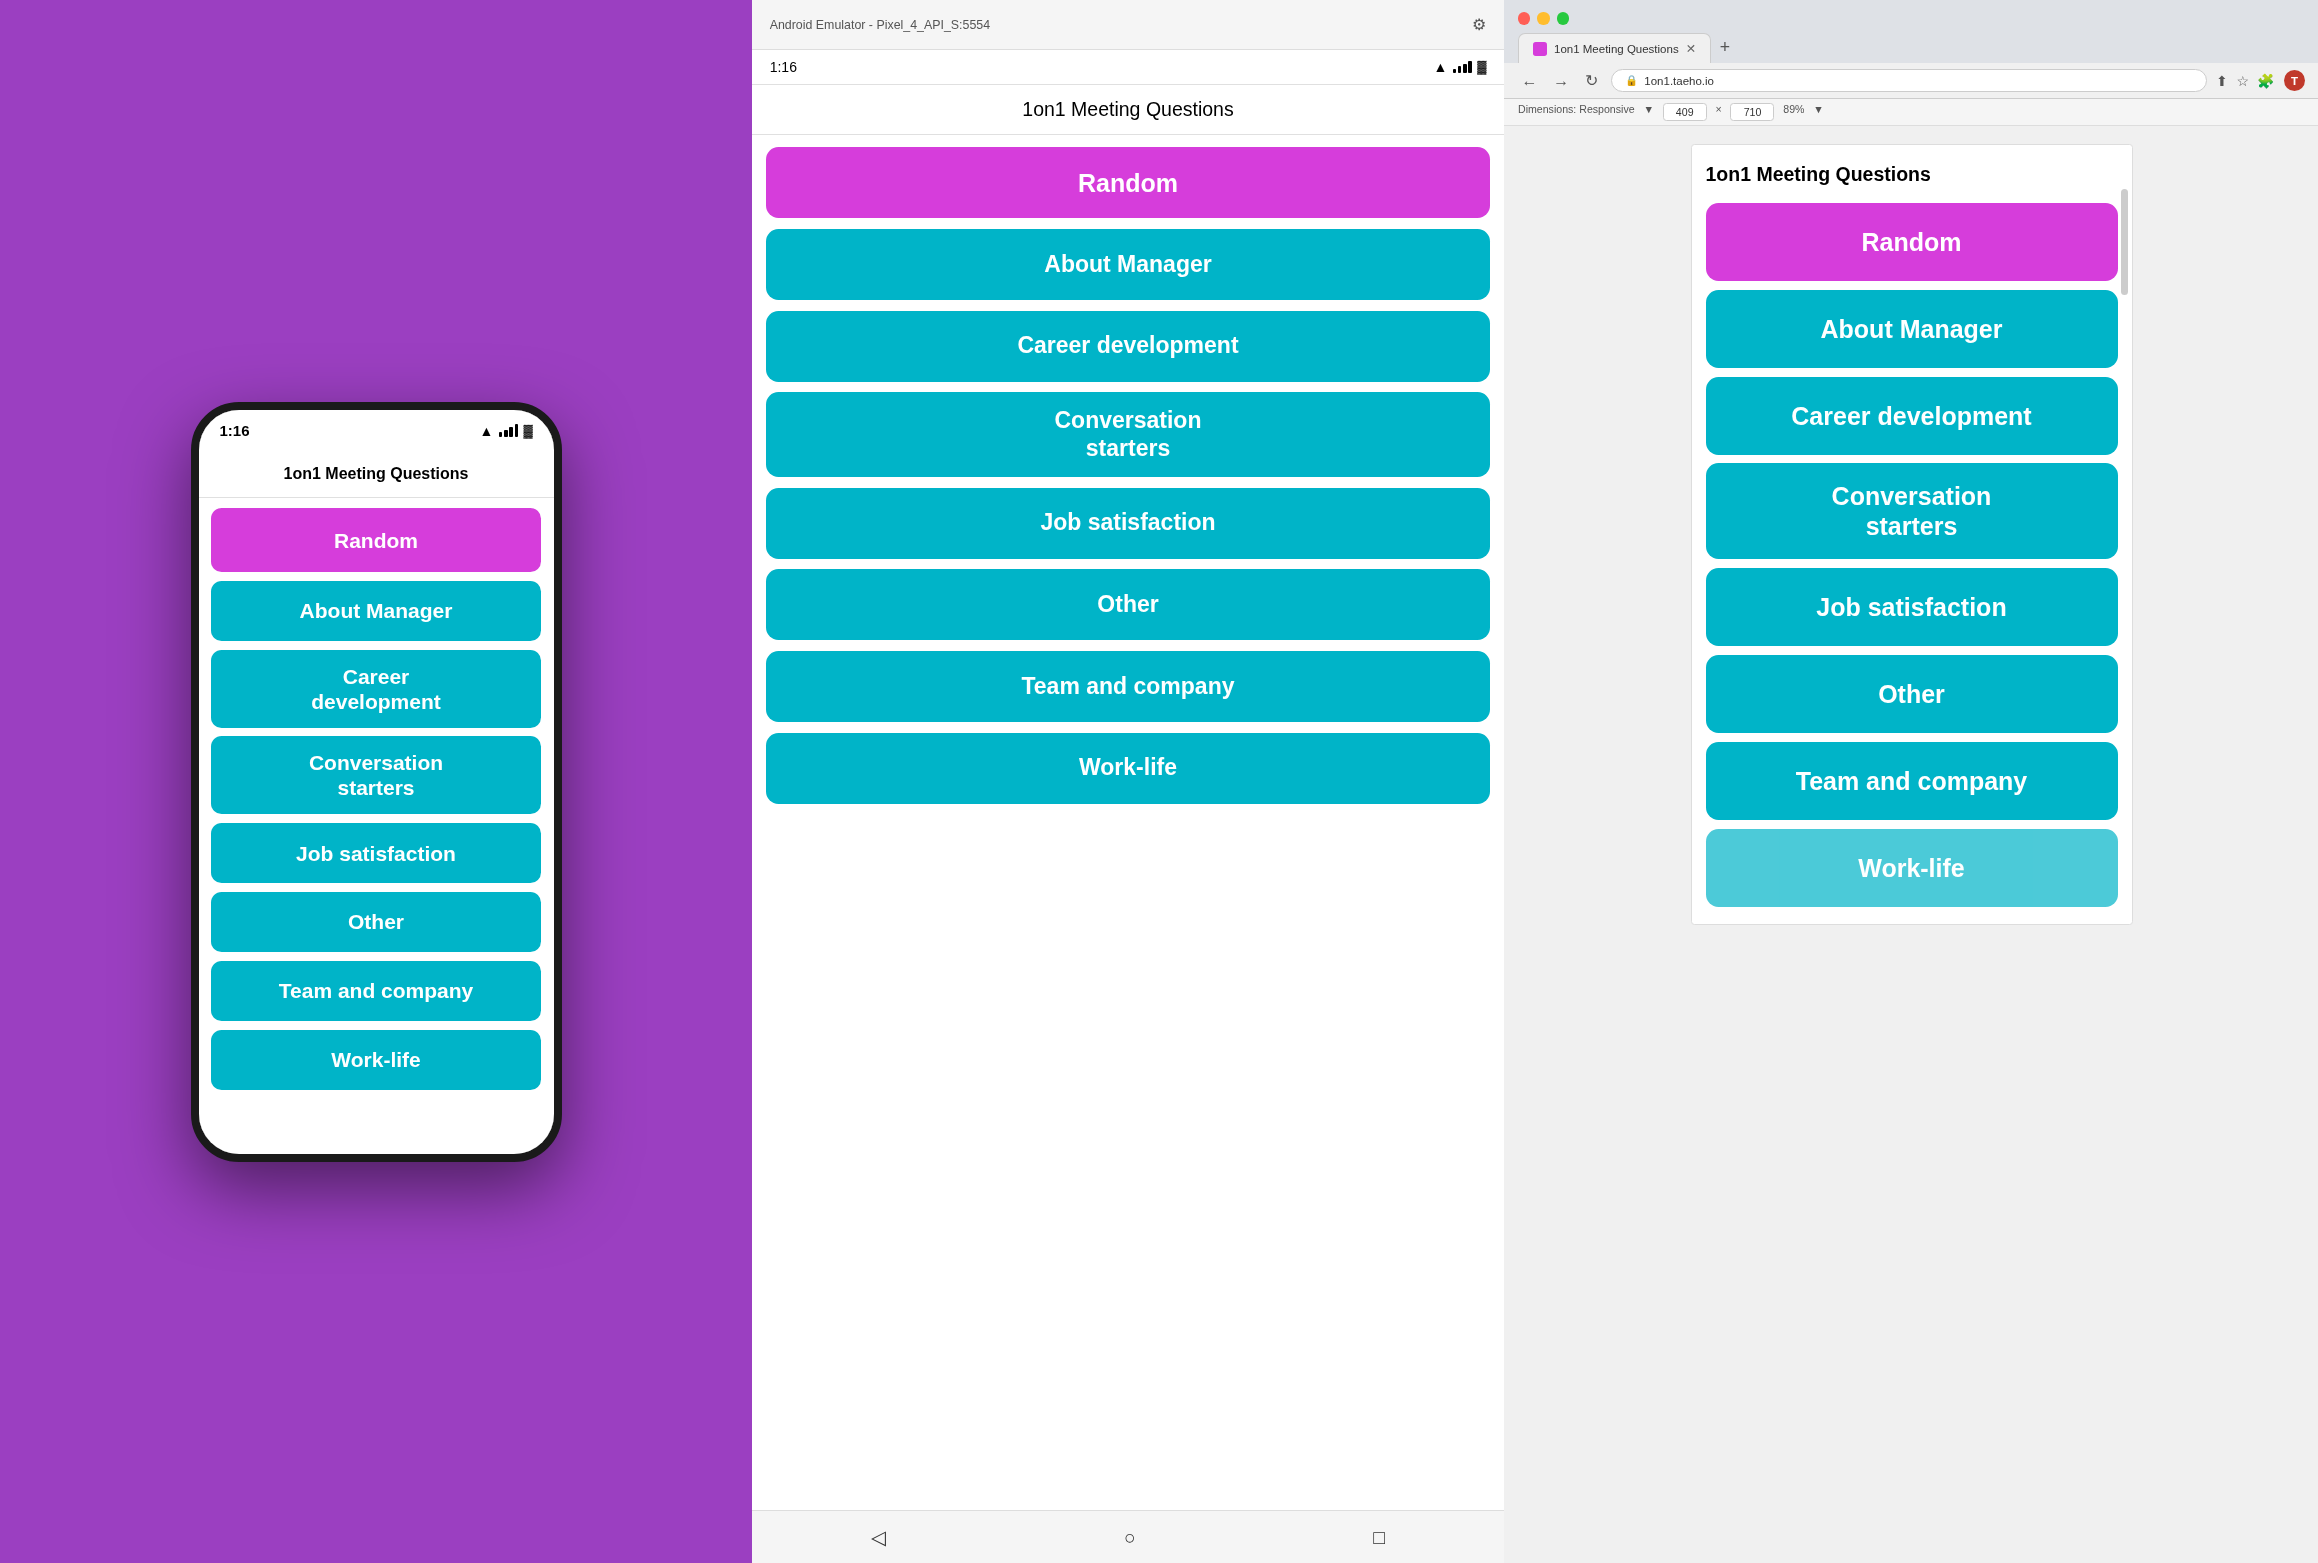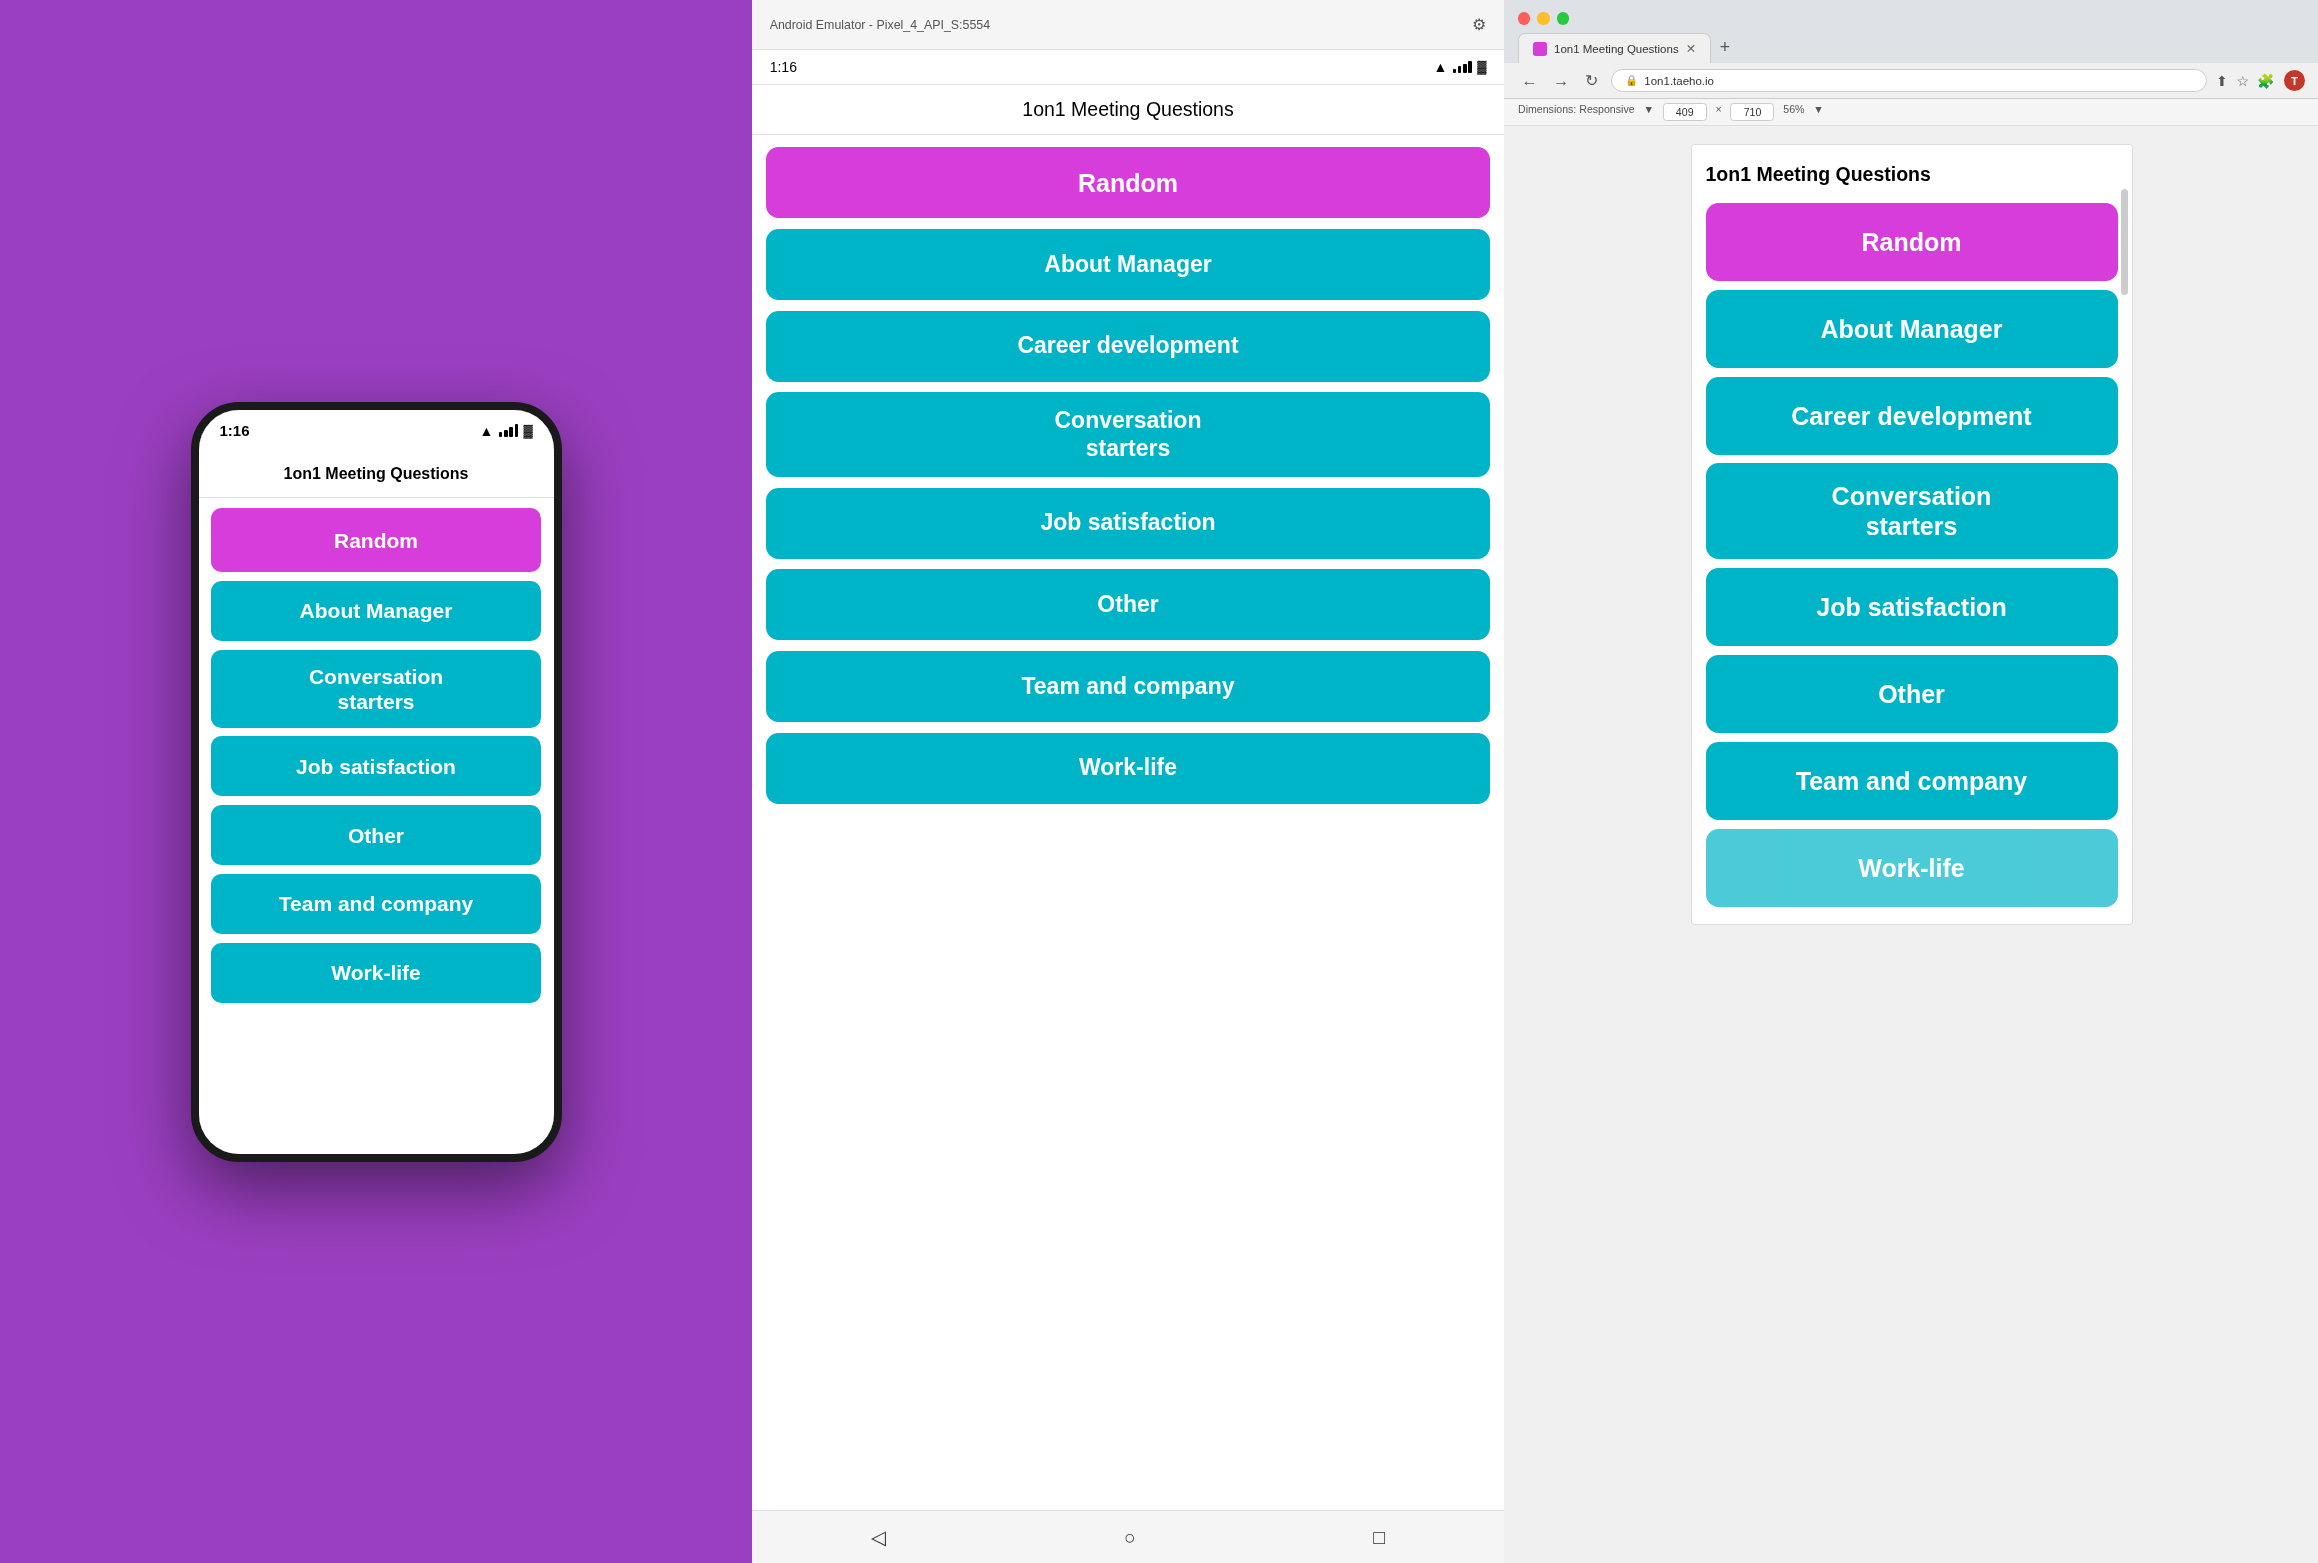--- a/index.html
+++ b/index.html
@@ -402,20 +402,21 @@
       </div>
     </div>
 
     <div class="ios-nav-bar">
       <span class="ios-nav-title">1on1 Meeting Questions</span>
     </div>
 
     <div class="phone-content">
       <button class="menu-btn btn-random" style="flex: 0 0 64px;">Random</button>
       <button class="menu-btn btn-teal" style="flex: 0 0 60px;">About Manager</button>
+      <button class="menu-btn btn-teal" style="flex: 0 0 78px;">Career<br>development</button>
       <button class="menu-btn btn-teal" style="flex: 0 0 78px;">Conversation<br>starters</button>
       <button class="menu-btn btn-teal" style="flex: 0 0 60px;">Job satisfaction</button>
       <button class="menu-btn btn-teal" style="flex: 0 0 60px;">Other</button>
       <button class="menu-btn btn-teal" style="flex: 0 0 60px;">Team and company</button>
       <button class="menu-btn btn-teal" style="flex: 0 0 60px;">Work-life</button>
     </div>
   </div>
 </div>
 
 <div class="android-section">
@@ -492,21 +493,21 @@
       <span style="font-size:14px;color:#555;">🧩</span>
       <span style="width:21px;height:21px;background:#c0392b;border-radius:50%;display:inline-flex;align-items:center;justify-content:center;color:#fff;font-size:11.5px;font-weight:700;">T</span>
     </div>
 
     <div class="browser-dimensions-bar">
       <span>Dimensions: Responsive</span>
       <span style="cursor:pointer;">▼</span>
       <input class="dim-input" type="text" value="409" style="">
       <span>×</span>
       <input class="dim-input" type="text" value="710" style="">
-      <span>56%</span>
+      <span>89%</span>
       <span style="cursor:pointer;">▼</span>
     </div>
   </div>
 
   <div class="browser-viewport">
     <div class="browser-page">
       <div class="page-title-text">1on1 Meeting Questions</div>
       <button class="browser-menu-btn browser-btn-random">Random</button>
       <button class="browser-menu-btn browser-btn-teal">About Manager</button>
       <button class="browser-menu-btn browser-btn-teal">Career development</button>

